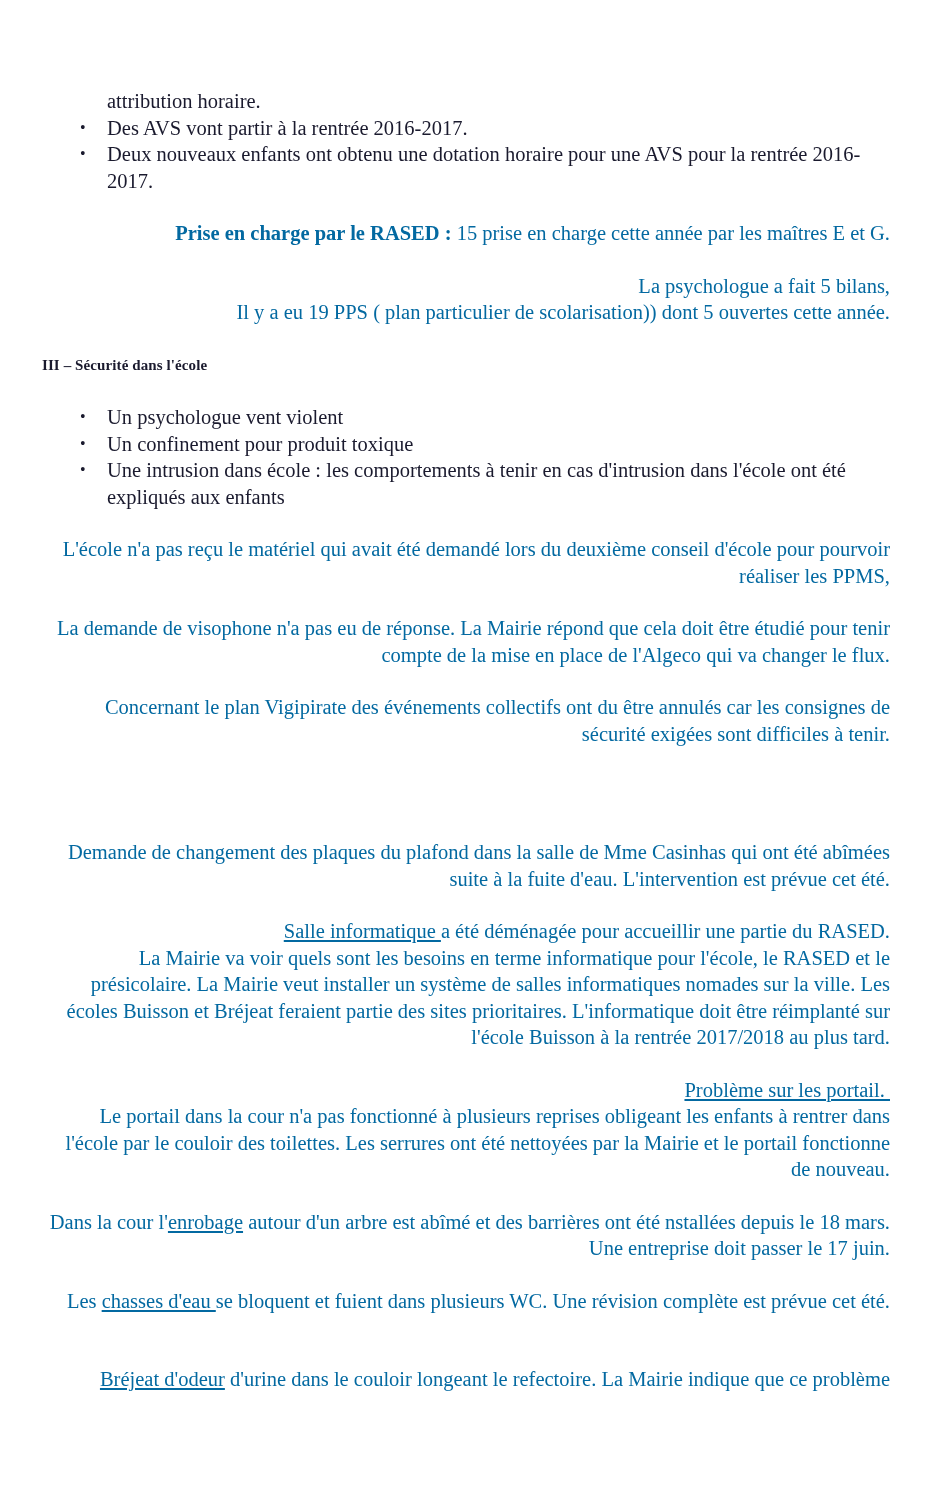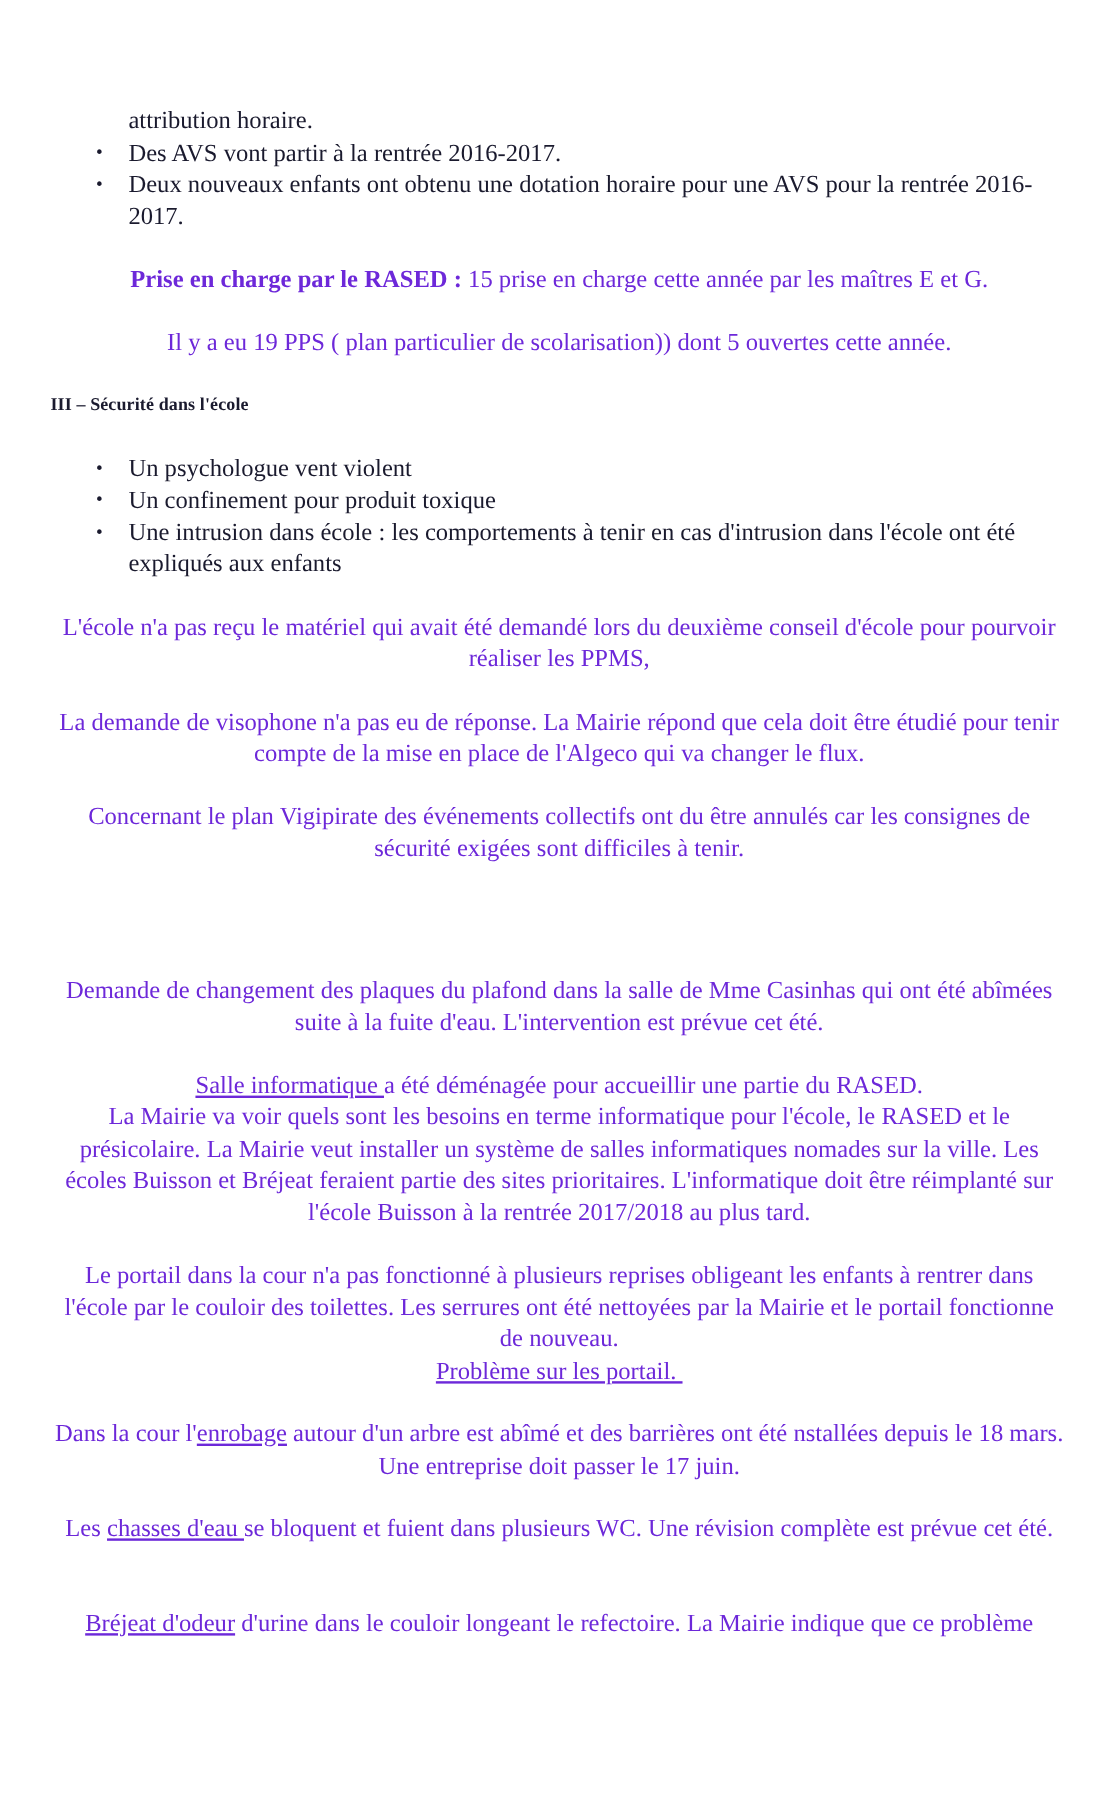--- a/index.html
+++ b/index.html
@@ -24,22 +24,22 @@
   .content {
     position: absolute;
     left: 42px;
     top: 88px;
     width: 848px;
   }
   p.para {
     margin: 0;
     font-size: 20.5px;
     line-height: 26.5px;
-    text-align: center;
-    color: #6d28d9;
+    text-align: right;
+    color: #0369a1;
   }
   p.hang {
     
     margin: 0 0 0 65px;
     font-size: 20.5px;
     line-height: 26.5px;
   }
   h2.heading {
     margin: 0;
     font-size: 15px;
@@ -95,20 +95,21 @@
         <span>Deux nouveaux enfants ont obtenu une dotation horaire pour une AVS pour la rentrée 2016-2017.</span>
       </li>
     </ul>
 
     <div class="gap-md"></div>
 
     <p class="para"><span class="bold">Prise en charge par le RASED :</span><span class="nowrap-seg"> 15 prise en charge cette année par les maîtres E et G.</span></p>
 
     <div class="gap-md"></div>
 
+    <p class="para">La psychologue a  fait 5 bilans,</p>
     <p class="para">Il y a eu 19 PPS ( plan particulier de scolarisation)) dont 5 ouvertes cette année.</p>
 
     <div class="gap-md"></div>
 
     <h2 class="heading">III – Sécurité dans l'école</h2>
 
     <div class="gap-md"></div>
 
 
     <ul class="bullets">
@@ -145,22 +146,22 @@
 
     <p class="para">Demande de changement des plaques du plafond dans la salle de Mme Casinhas qui ont été abîmées suite à la fuite d'eau. L'intervention est prévue cet été.</p>
 
     <div class="gap-md"></div>
 
     <p class="para"><span class="u nowrap-seg">Salle informatique </span><span>a été déménagée  pour accueillir une partie du RASED.</span></p>
     <p class="para">La Mairie va voir quels sont les besoins en terme informatique pour l'école, le RASED et le présicolaire. La Mairie veut installer un système de salles informatiques nomades sur la ville. Les écoles Buisson et Bréjeat feraient partie des sites prioritaires. L'informatique doit être réimplanté sur l'école Buisson à la rentrée 2017/2018 au plus tard.</p>
 
     <div class="gap-md"></div>
 
+    <p class="para"><span class="u nowrap-seg">Problème sur les portail. </span></p>
     <p class="para">Le portail dans la cour n'a pas fonctionné à plusieurs reprises obligeant les enfants à rentrer dans l'école par le couloir des toilettes. Les serrures ont été nettoyées par la Mairie et le portail fonctionne de nouveau.</p>
-    <p class="para"><span class="u nowrap-seg">Problème sur les portail. </span></p>
 
     <div class="gap-md"></div>
 
     <p class="para"><span>Dans la cour l'</span><span class="u">enrobage</span><span> autour d'un arbre est abîmé et des barrières ont été nstallées depuis le 18 mars. Une entreprise doit passer le 17 juin.</span></p>
 
     <div class="gap-md"></div>
 
     <p class="para"><span>Les </span><span class="u nowrap-seg">chasses d'eau </span><span>se bloquent et fuient dans plusieurs WC. Une révision complète est prévue cet été.</span></p>
 
     <div class="gap-md"></div>

